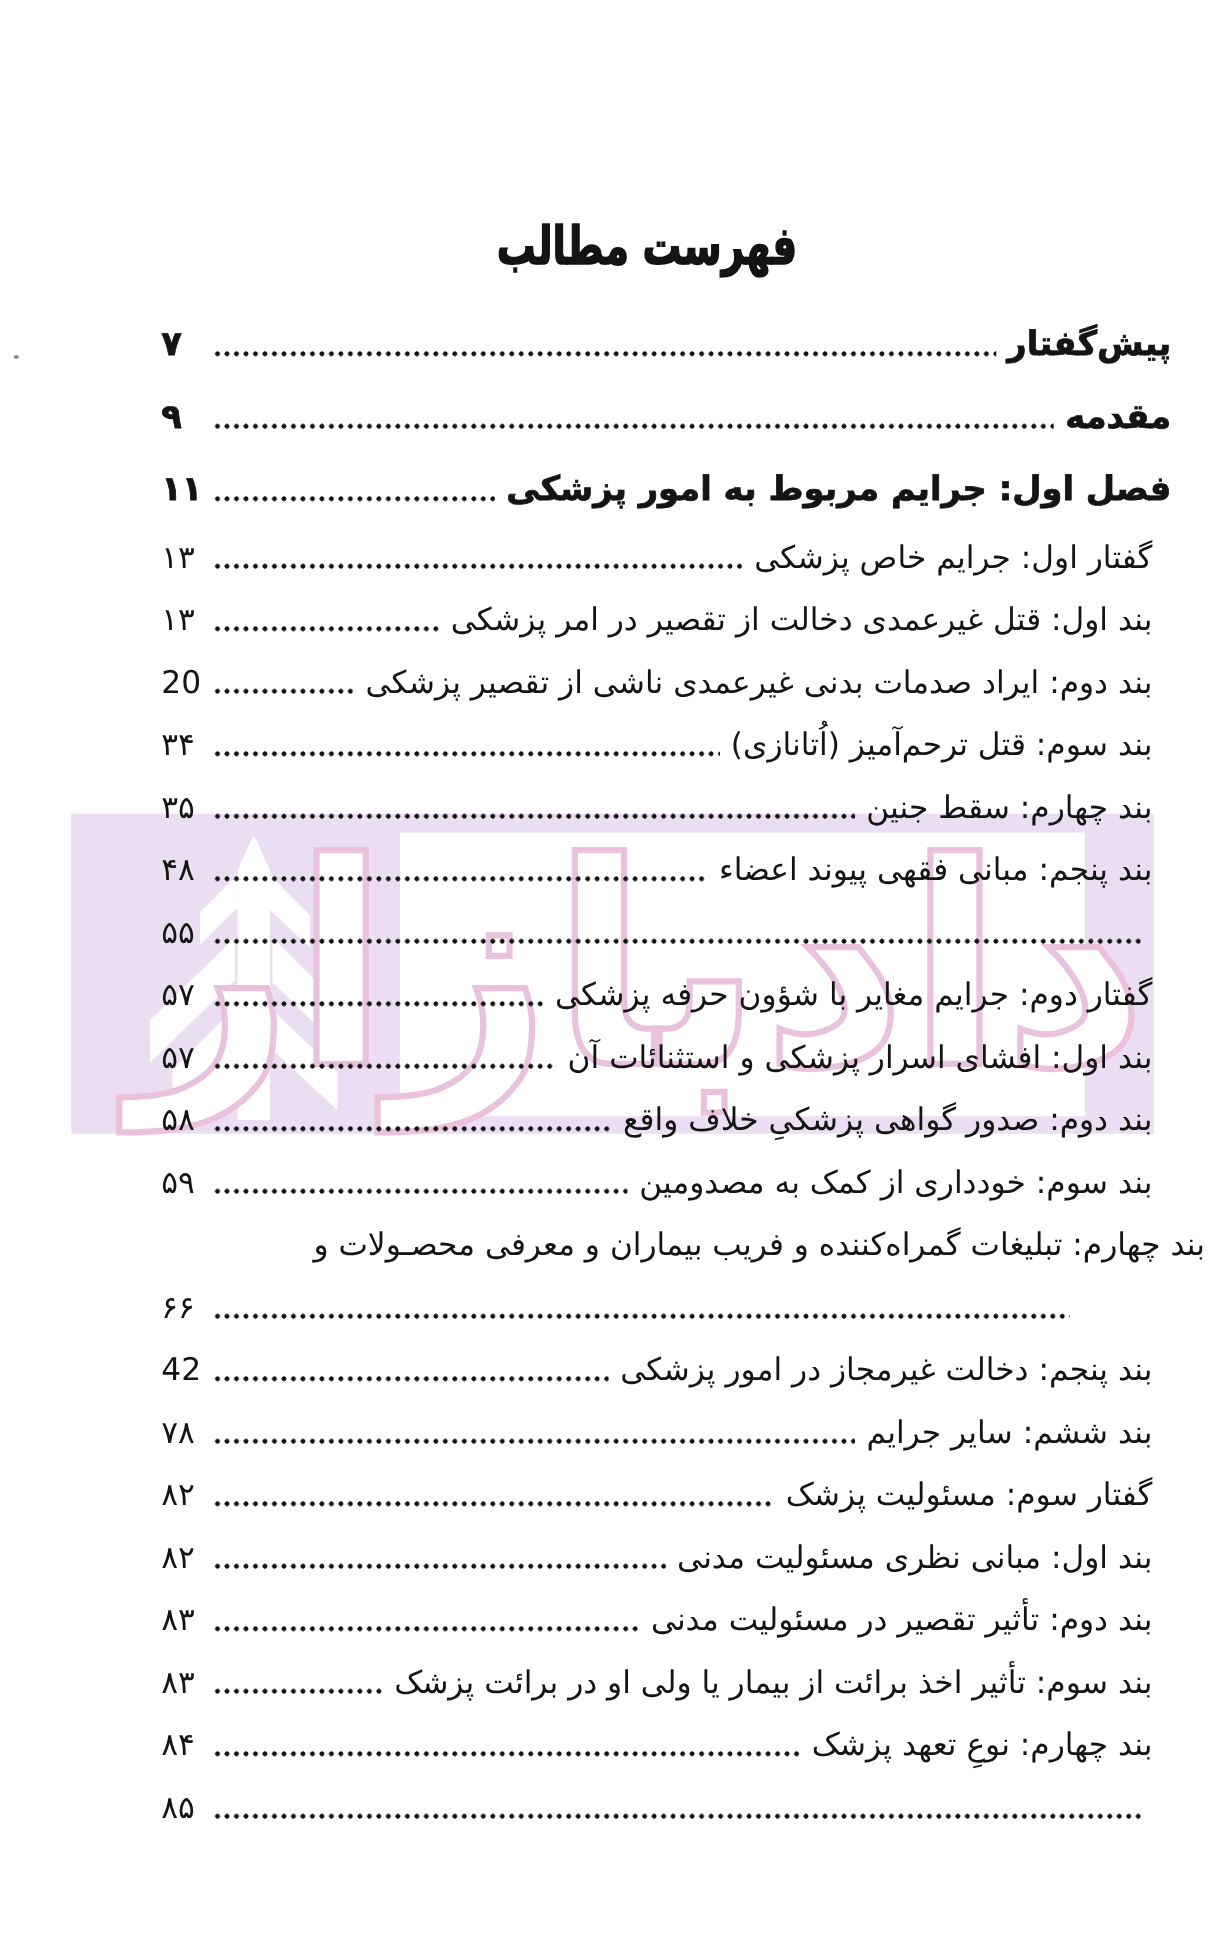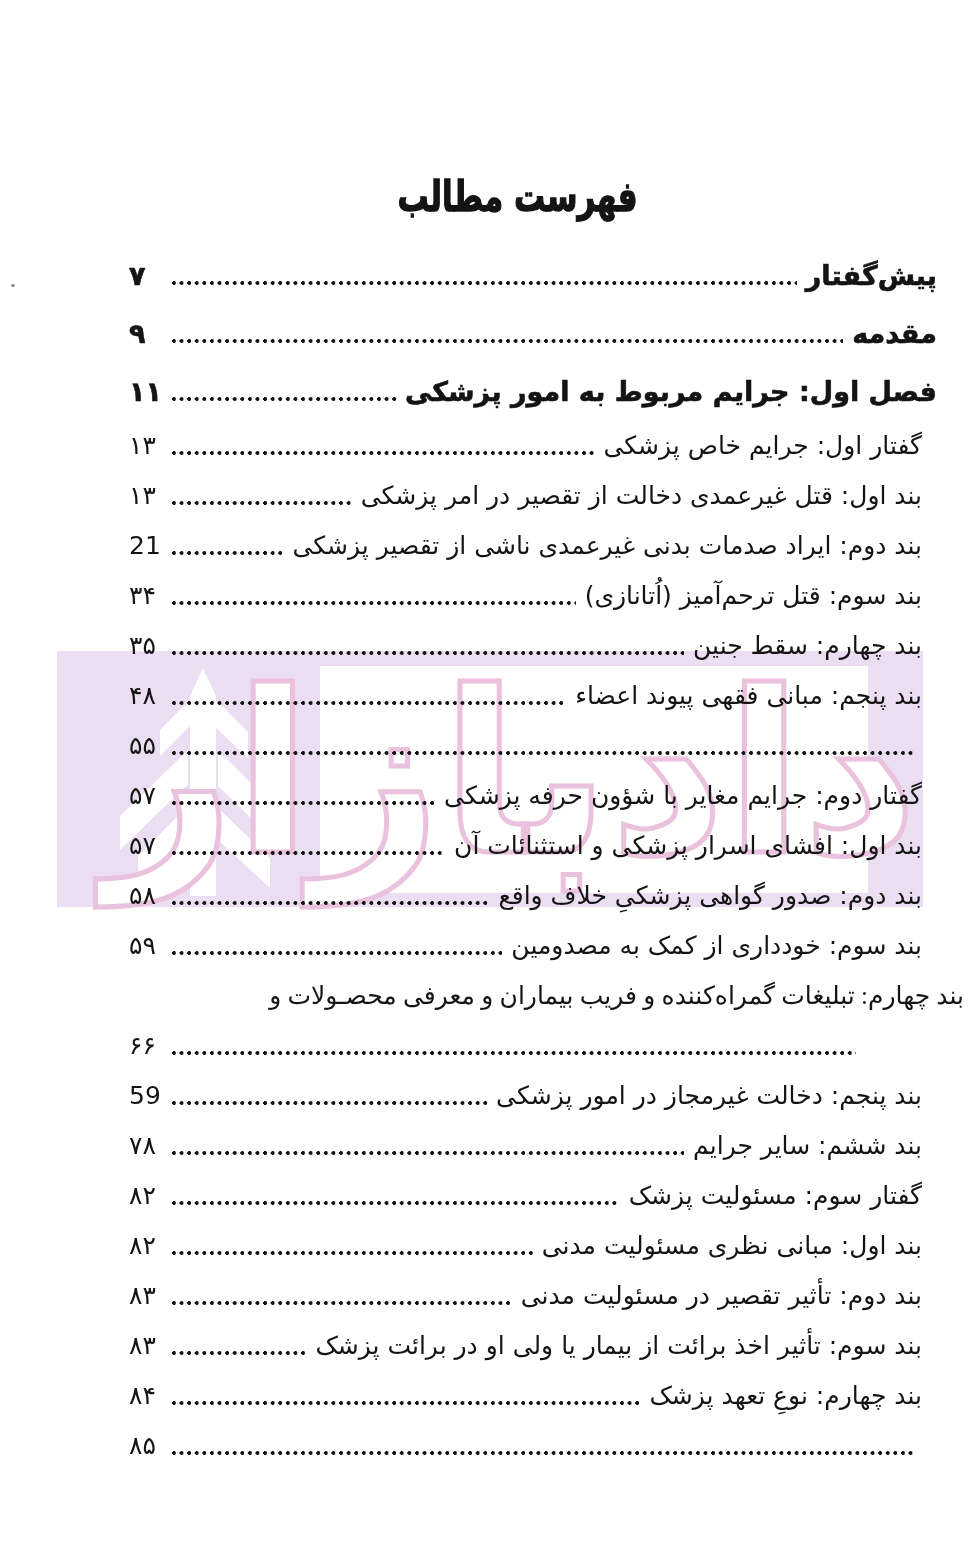--- a/index.html
+++ b/index.html
@@ -66,21 +66,21 @@
     background-image:radial-gradient(circle at 3px 3px,#121212 1.8px,transparent 2.1px);
     background-size:7.6px 6px;background-repeat:repeat-x;background-position:left center;
   }
   .row .pagenum{flex:0 0 auto;min-width:36px;text-align:left;}
 
   .row.front,.row.chapter{
     height:58px;font-size:27px;font-weight:bold;
     -webkit-text-stroke:0.6px #111;
     margin-left:0;margin-right:-15px;
   }
-  .row.item-wrap-start{margin-right:-42px;font-family:Liberation Serif, serif;}
+  .row.item-wrap-start{margin-right:-42px;}
   .row.item-wrap-end{padding-right:57px;}
 </style>
 </head>
 <body>
 
 <div class="page">
 
   <div class="speck"></div>
 
   <div class="wm-band"></div>
@@ -122,21 +122,21 @@
     <span class="pagenum">۱۳</span>
   </div>
       <div class="row item">
     <span class="label">بند اول: قتل غیرعمدی دخالت از تقصیر در امر پزشکی</span>
     <span class="dots"></span>
     <span class="pagenum">۱۳</span>
   </div>
       <div class="row item">
     <span class="label">بند دوم: ایراد صدمات بدنی غیرعمدی ناشی از تقصیر پزشکی</span>
     <span class="dots"></span>
-    <span class="pagenum">21</span>
+    <span class="pagenum">20</span>
   </div>
       <div class="row item">
     <span class="label">بند سوم: قتل ترحم‌آمیز (اُتانازی)</span>
     <span class="dots"></span>
     <span class="pagenum">۳۴</span>
   </div>
       <div class="row item">
     <span class="label">بند چهارم: سقط جنین</span>
     <span class="dots"></span>
     <span class="pagenum">۳۵</span>
@@ -174,21 +174,21 @@
     <span class="label">بند چهارم: تبلیغات گمراه‌کننده و فریب بیماران و معرفی محصـولات و</span>
 
   </div>
       <div class="row item-wrap-end">
     <span class="dots"></span>
     <span class="pagenum">۶۶</span>
   </div>
       <div class="row item">
     <span class="label">بند پنجم: دخالت غیرمجاز در امور پزشکی</span>
     <span class="dots"></span>
-    <span class="pagenum">59</span>
+    <span class="pagenum">42</span>
   </div>
       <div class="row item">
     <span class="label">بند ششم: سایر جرایم</span>
     <span class="dots"></span>
     <span class="pagenum">۷۸</span>
   </div>
       <div class="row section">
     <span class="label">گفتار سوم: مسئولیت پزشک</span>
     <span class="dots"></span>
     <span class="pagenum">۸۲</span>

